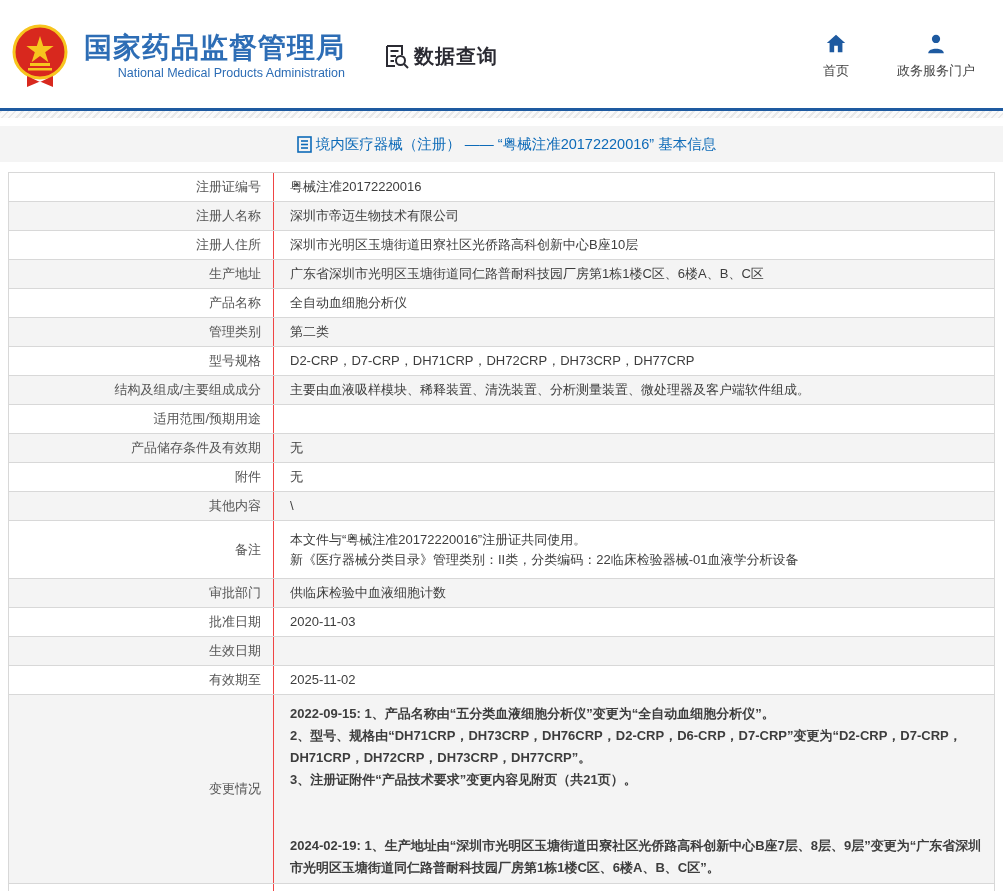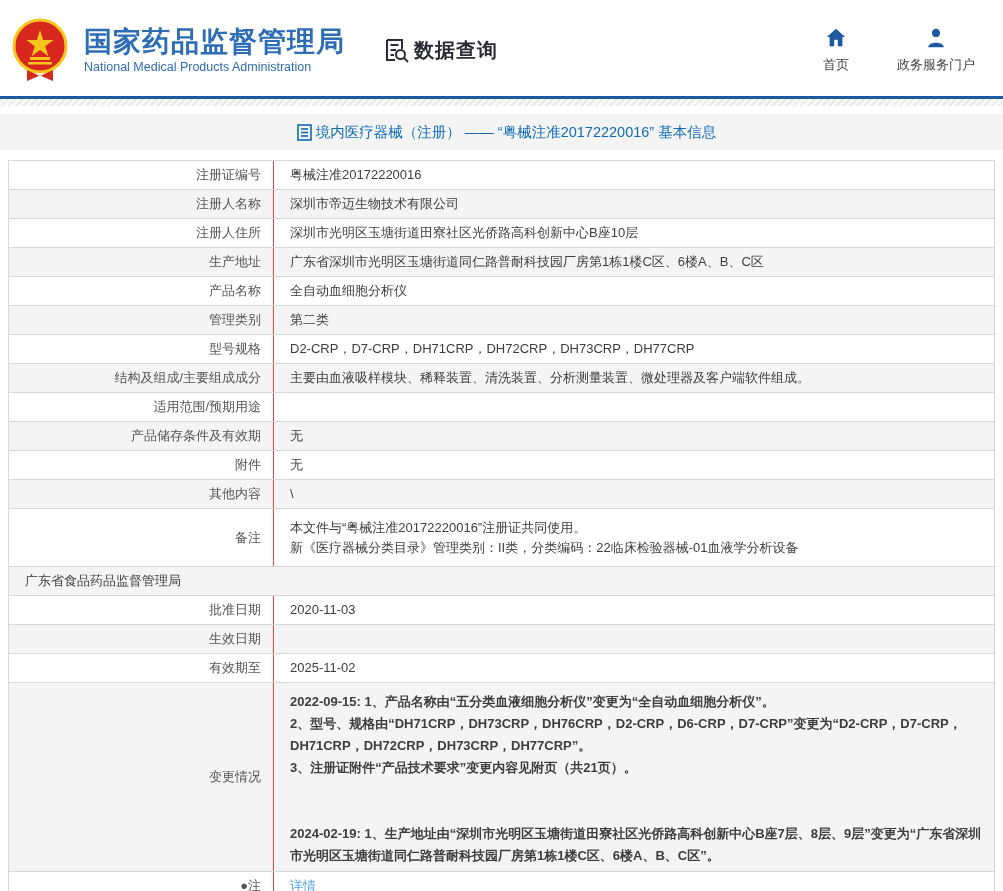--- a/index.html
+++ b/index.html
@@ -4,26 +4,26 @@
 <style>
   * { box-sizing: border-box; }
   html,body { margin:0; padding:0; }
   body {
     width:1003px; height:891px; overflow:hidden;
     background:#fff; color:#333;
     font-family:"Liberation Sans","DejaVu Sans",sans-serif;
     font-size:13px;
   }
   
-  .header { height:96px; display:flex; align-items:center; padding:4px 0 0 8px; background:#fff; }
+  .header { height:108px; display:flex; align-items:center; padding:4px 0 0 8px; background:#fff; }
   .logo-block { display:flex; align-items:center; cursor:pointer; }
   .emblem { width:64px; height:66px; margin-right:12px; }
   .org-names { display:flex; flex-direction:column; }
   .org-cn { font-size:28px; font-weight:bold; color:#2d6db5; letter-spacing:1px; line-height:1.15; }
-  .org-en { font-size:12.5px; color:#2d6db5; margin-top:2px; }
+  .org-en { font-size:12.5px; color:#2d6db5; margin-top:2px;text-align:right; }
   .dq-block { display:flex; align-items:center; margin-left:38px; cursor:pointer; }
   .dq-icon { width:26px; height:26px; margin-right:5px; }
   .dq-label { font-size:20px; color:#2b2b33; font-weight:600; letter-spacing:1px; }
   .header-nav { margin-left:auto; display:flex; gap:48px; padding-right:28px; }
   .nav-item { display:flex; flex-direction:column; align-items:center; gap:7px; cursor:pointer; }
   .nav-item svg { width:22px; height:22px; }
   .nav-label { font-size:13px; color:#444; }
   .header-rule { height:3px; background:#1e5aa0; }
   .hatch-band {
     height:7px;
@@ -163,21 +163,22 @@
   <div class="row">
     <div class="label-cell">其他内容</div>
     <div class="value-cell">\</div>
   </div>
   <div class="row row-remark">
     <div class="label-cell">备注</div>
     <div class="value-cell">本文件与“粤械注准20172220016”注册证共同使用。
 新《医疗器械分类目录》管理类别：II类，分类编码：22临床检验器械-01血液学分析设备</div>
   </div>
   <div class="row">
-    <div class="value-cell">广东省食品药品监督管理局</div>
+    <div class="label-cell">审批部门</div>
+    <div class="value-cell">供临床检验中血液细胞计数</div>
   </div>
   <div class="row">
     <div class="label-cell">批准日期</div>
     <div class="value-cell">2020-11-03</div>
   </div>
   <div class="row">
     <div class="label-cell">生效日期</div>
     <div class="value-cell"></div>
   </div>
   <div class="row">

